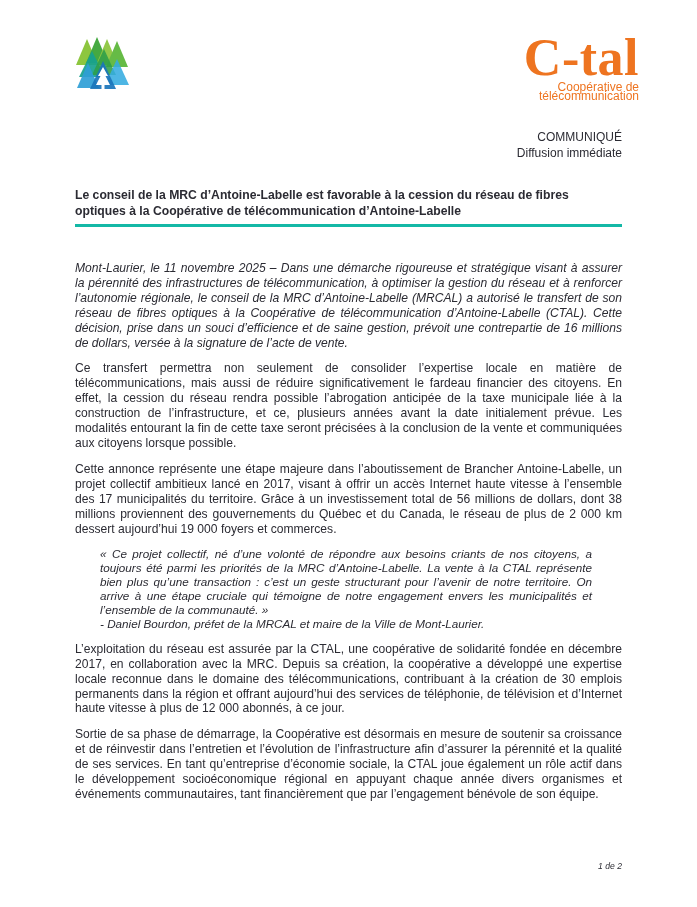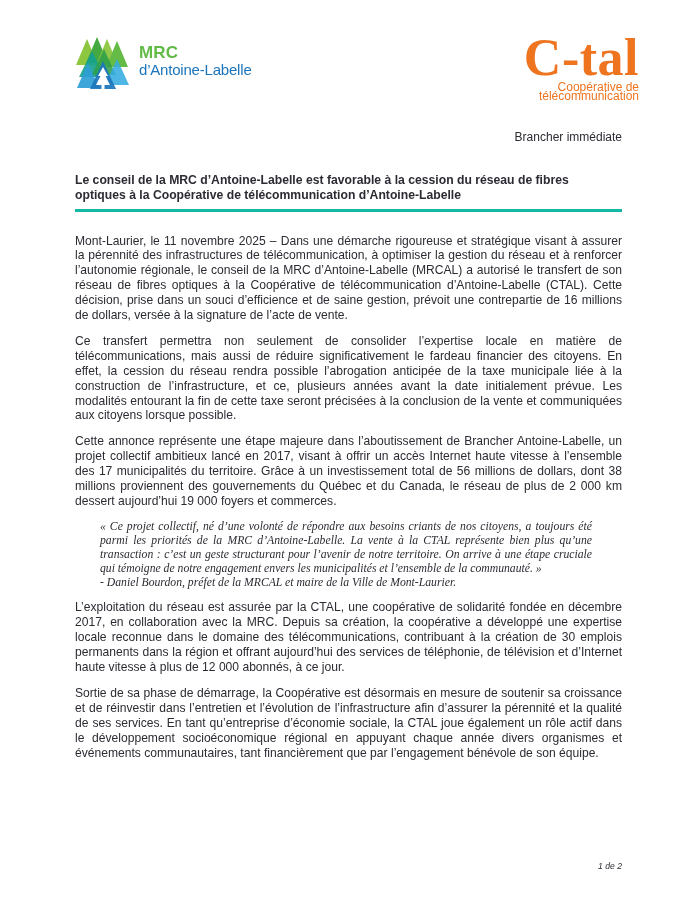--- a/index.html
+++ b/index.html
@@ -62,27 +62,26 @@
     padding-bottom: 5px;
     border-bottom: 3px solid #14b8a6;
   }
   
   .body-copy p.para {
     margin: 0 0 11px 0;
     font-size: 12.1px;
     line-height: 14.9px;
     text-align: justify;
   }
-  .body-copy p.para.first { margin-top: 22px; }
+  .body-copy p.para.first { margin-top: 34px; font-style: italic; }
   blockquote.quote {
     margin: 0 30px 11px 25px;
     font-style: italic;
     font-size: 11.7px;
     line-height: 13.9px;
-    font-family: Liberation Serif, serif;
   }
   blockquote.quote .quote-text { text-align: justify; margin: 0; }
   blockquote.quote .quote-attrib { margin: 0; text-align: left; }
   
   .page-number {
     position: absolute;
     top: 861px;
     right: 75px;
     font-size: 8.6px;
     font-style: italic;
@@ -103,36 +102,33 @@
           <polygon points="22,1 11,27 33,27" fill="#45a941"></polygon>
           <polygon points="32,3 21,29 43,29" fill="#8dc63f" opacity="0.95"></polygon>
           <polygon points="42,5 31,31 53,31" fill="#66bb46"></polygon>
           <polygon points="17,15 4,41 30,41" fill="#17a28f" opacity="0.92"></polygon>
           <polygon points="29,13 17,39 41,39" fill="#2e9e49" opacity="0.88"></polygon>
           <polygon points="13,27 2,52 24,52" fill="#2f9ed6" opacity="0.92"></polygon>
           <polygon points="42,23 30,49 54,49" fill="#35ace0" opacity="0.88"></polygon>
           <polygon points="28,25 15,53 41,53" fill="#1b75bb" opacity="0.92"></polygon>
           <polygon points="28,31 23,40 25.5,40 21,49 26.5,49 26.5,53 29.5,53 29.5,49 35,49 30.5,40 33,40" fill="#ffffff"></polygon>
         </svg>
-        <div class="mrc-text">
-          <div class="mrc-line1">MRC</div>
-          <div class="mrc-line2">d’Antoine-Labelle</div>
-        </div>
       </div>
       <div class="ctal-logo">
         <div class="ctal-wordmark">C-tal</div>
         <div class="ctal-tagline">
           <div>Coopérative de</div>
           <div>télécommunication</div>
         </div>
       </div>
     </div>
 
     <div class="release-type">
-      <div>Brancher immédiate</div>
+      <div>COMMUNIQUÉ</div>
+      <div>Diffusion immédiate</div>
     </div>
 
     <h1 class="doc-title">Le conseil de la MRC d’Antoine-Labelle est favorable à la cession du réseau de fibres optiques à la Coopérative de télécommunication d’Antoine-Labelle</h1>
 
     <div class="body-copy">
       <p class="para first">Mont-Laurier, le 11 novembre 2025 – Dans une démarche rigoureuse et stratégique visant à assurer la pérennité des infrastructures de télécommunication, à optimiser la gestion du réseau et à renforcer l’autonomie régionale, le conseil de la MRC d’Antoine-Labelle (MRCAL) a autorisé le transfert de son réseau de fibres optiques à la Coopérative de télécommunication d’Antoine-Labelle (CTAL). Cette décision, prise dans un souci d’efficience et de saine gestion, prévoit une contrepartie de 16 millions de dollars, versée à la signature de l’acte de vente.</p>
       <p class="para">Ce transfert permettra non seulement de consolider l’expertise locale en matière de télécommunications, mais aussi de réduire significativement le fardeau financier des citoyens. En effet, la cession du réseau rendra possible l’abrogation anticipée de la taxe municipale liée à la construction de l’infrastructure, et ce, plusieurs années avant la date initialement prévue. Les modalités entourant la fin de cette taxe seront précisées à la conclusion de la vente et communiquées aux citoyens lorsque possible.</p>
       <p class="para">Cette annonce représente une étape majeure dans l’aboutissement de Brancher Antoine-Labelle, un projet collectif ambitieux lancé en 2017, visant à offrir un accès Internet haute vitesse à l’ensemble des 17 municipalités du territoire. Grâce à un investissement total de 56 millions de dollars, dont 38 millions proviennent des gouvernements du Québec et du Canada, le réseau de plus de 2 000 km dessert aujourd’hui 19 000 foyers et commerces.</p>
 
       <blockquote class="quote">

